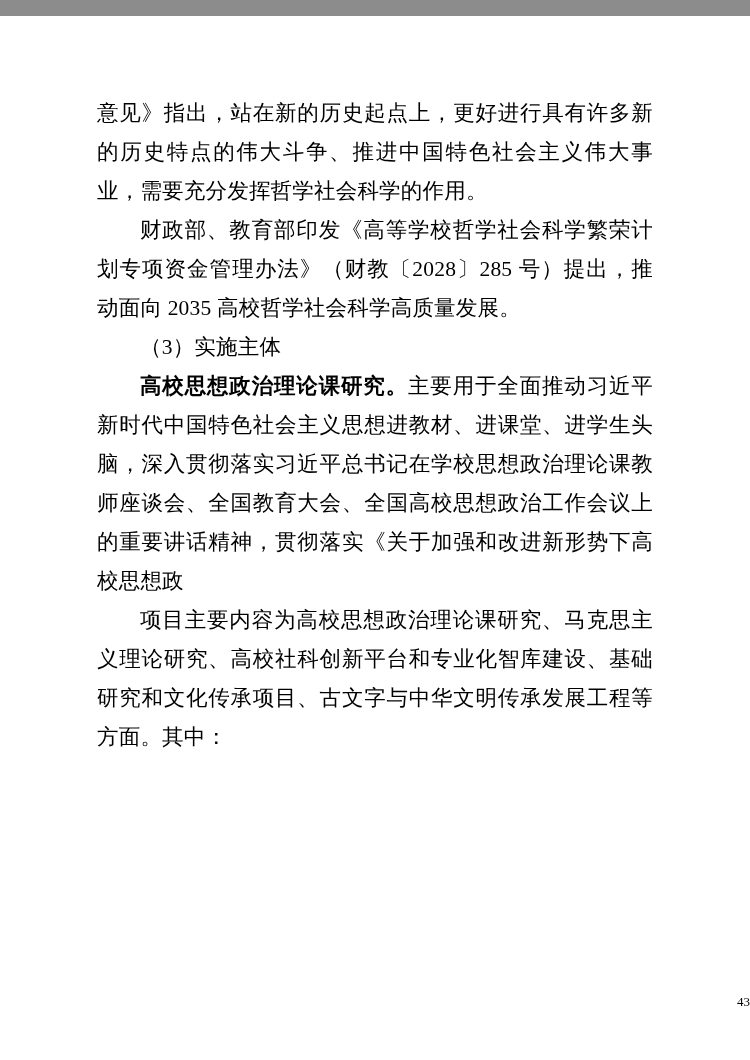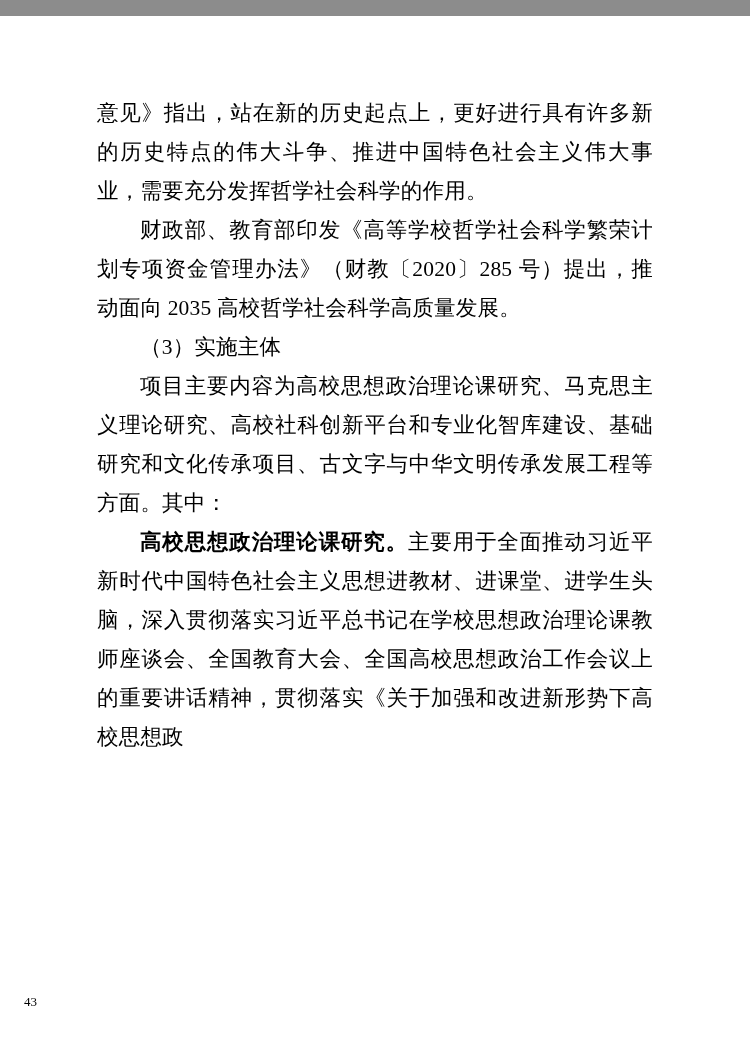--- a/index.html
+++ b/index.html
@@ -39,41 +39,40 @@
     text-indent: 2em;
   }
   .bold-lead {
     font-weight: bold;
   }
   .pagenum {
     position: absolute;
     left: 0;
     right: 0;
     top: 978px;
-    text-align: left;
+    text-align: right;
     font-size: 13px;
     font-family: "Liberation Serif", "DejaVu Serif", serif;
     color: #000000;
-    padding-left: 24px;
   }
 </style>
 </head>
 <body>
 
 <div class="page">
   <div class="content">
 
     <p class="para">意见》指出，站在新的历史起点上，更好进行具有许多新的历史特点的伟大斗争、推进中国特色社会主义伟大事业，需要充分发挥哲学社会科学的作用。</p>
 
-    <p class="para indent">财政部、教育部印发《高等学校哲学社会科学繁荣计划专项资金管理办法》（财教〔2020〕285 号）提出，推动面向 2035 高校哲学社会科学高质量发展。</p>
+    <p class="para indent">财政部、教育部印发《高等学校哲学社会科学繁荣计划专项资金管理办法》（财教〔2028〕285 号）提出，推动面向 2035 高校哲学社会科学高质量发展。</p>
 
     <p class="para indent">（3）实施主体</p>
 
 
 
+    <p class="para indent"><span class="bold-lead">高校思想政治理论课研究。</span><span>主要用于全面推动习近平新时代中国特色社会主义思想进教材、进课堂、进学生头脑，深入贯彻落实习近平总书记在学校思想政治理论课教师座谈会、全国教育大会、全国高校思想政治工作会议上的重要讲话精神，贯彻落实《关于加强和改进新形势下高校思想政</span></p>
+
     <p class="para indent">项目主要内容为高校思想政治理论课研究、马克思主义理论研究、高校社科创新平台和专业化智库建设、基础研究和文化传承项目、古文字与中华文明传承发展工程等方面。其中：</p>
-
-    <p class="para indent"><span class="bold-lead">高校思想政治理论课研究。</span><span>主要用于全面推动习近平新时代中国特色社会主义思想进教材、进课堂、进学生头脑，深入贯彻落实习近平总书记在学校思想政治理论课教师座谈会、全国教育大会、全国高校思想政治工作会议上的重要讲话精神，贯彻落实《关于加强和改进新形势下高校思想政</span></p>
 
   </div>
 
   <div class="pagenum">43</div>
 </div>
 
 </body></html>

